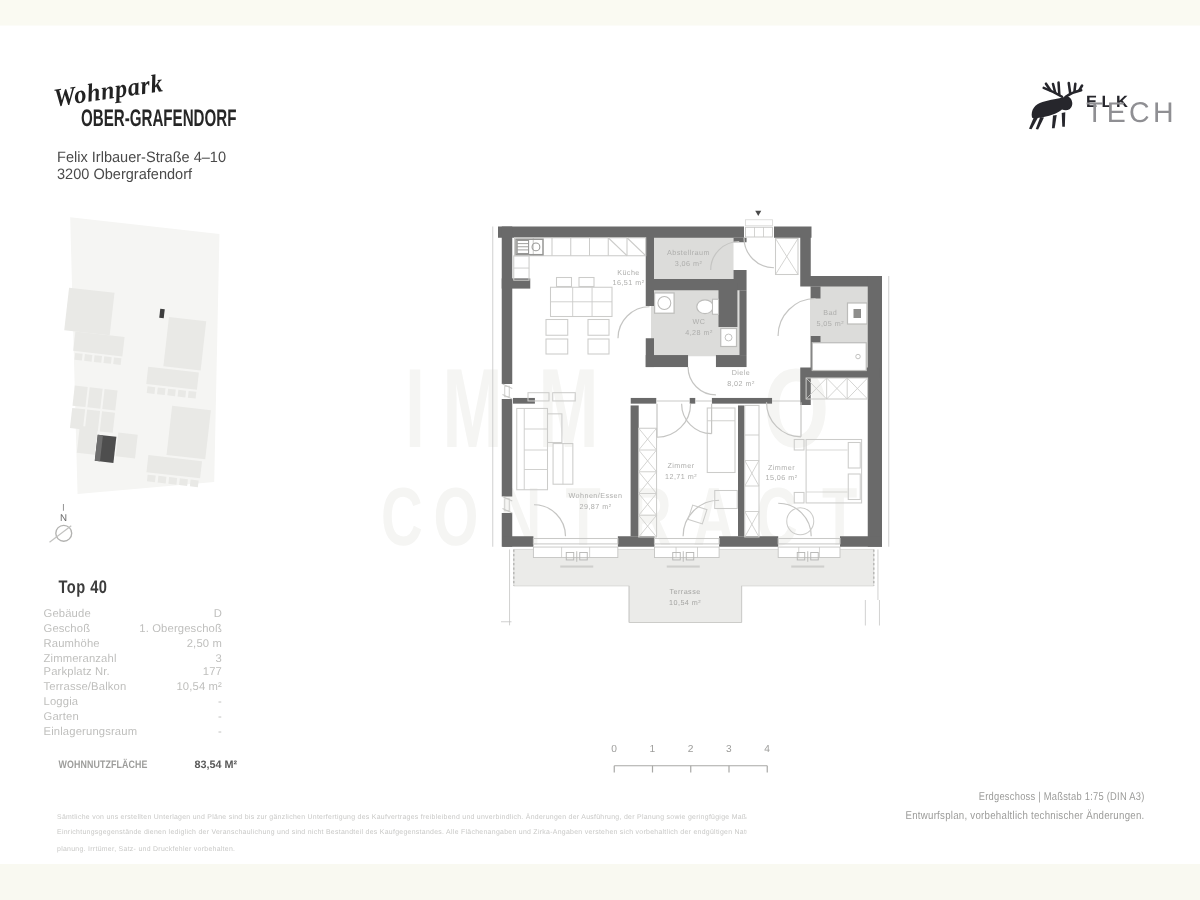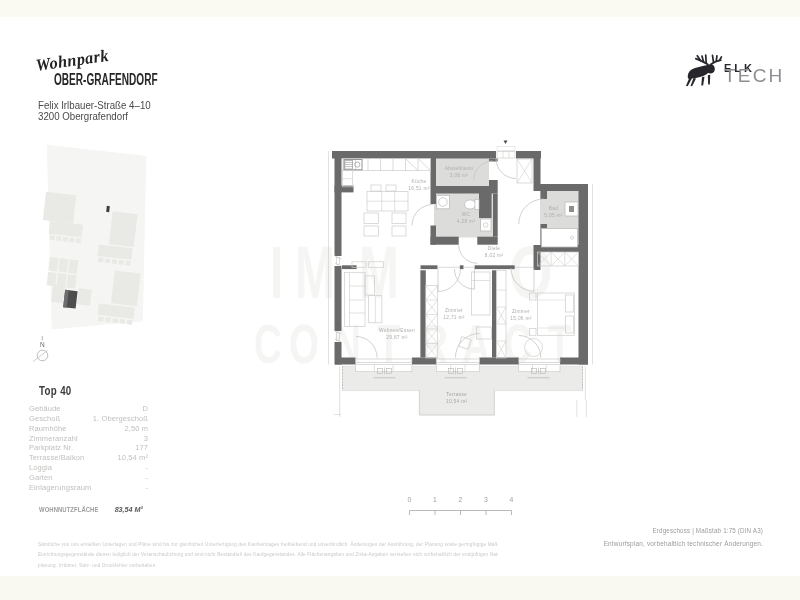--- a/index.html
+++ b/index.html
@@ -34,21 +34,21 @@
 <div class="abs" style="left:724px;top:65px;font-size:19px;color:#8f8f93;letter-spacing:2.2px;">TECH</div>
 
 <div class="abs" style="left:39px;top:383.5px;font-size:12.2px;font-weight:bold;color:#3c3c3c;transform:scaleX(0.8);transform-origin:left top;letter-spacing:0.4px;">Top 40</div>
 <div class="abs" style="left:29px;top:404px;width:118px;font-size:7.5px;color:#bfbfbd;line-height:9.85px;letter-spacing:0.1px;">
 Gebäude<br>Geschoß<br>Raumhöhe<br>Zimmeranzahl<br>Parkplatz Nr.<br>Terrasse/Balkon<br>Loggia<br>Garten<br>Einlagerungsraum
 </div>
 <div class="abs" style="left:39px;top:404px;width:109px;font-size:7.5px;color:#bfbfbd;line-height:9.85px;letter-spacing:0.1px;text-align:right;">
 D<br>1. Obergeschoß<br>2,50 m<br>3<br>177<br>10,54 m²<br>-<br>-<br>-
 </div>
 <div class="abs" style="left:39px;top:504.5px;font-size:7.2px;font-weight:bold;color:#9d9d9b;letter-spacing:0.1px;transform:scaleX(0.82);transform-origin:left top;">WOHNNUTZFLÄCHE</div>
-<div class="abs" style="left:34px;top:504.5px;width:109px;font-size:7.2px;font-weight:bold;color:#5a5a5a;text-align:right;font-style:italic;">83,54 M²</div>
+<div class="abs" style="left:49px;top:504.5px;width:109px;font-size:7.2px;font-weight:bold;color:#5a5a5a;text-align:right;">83,54 M²</div>
 
 <div class="abs" style="left:399px;top:496px;width:124px;font-size:6.8px;color:#9d9d9b;">
   <span style="position:absolute;left:8.5px;">0</span>
   <span style="position:absolute;left:34px;">1</span>
   <span style="position:absolute;left:59.5px;">2</span>
   <span style="position:absolute;left:85px;">3</span>
   <span style="position:absolute;left:110.5px;">4</span>
 </div>
 
 <div class="abs" style="left:463px;top:525.5px;width:300px;font-size:7.5px;color:#9b9b99;text-align:right;letter-spacing:0.2px;transform:scaleX(0.83);transform-origin:right top;">Erdgeschoss | Maßstab 1:75 (DIN A3)</div>

